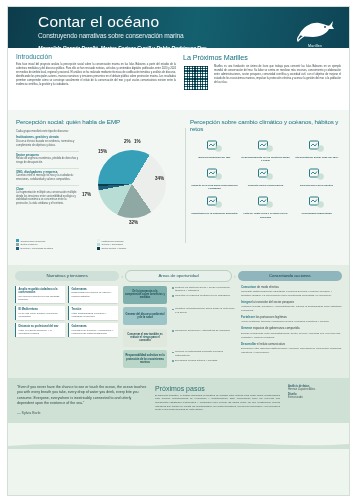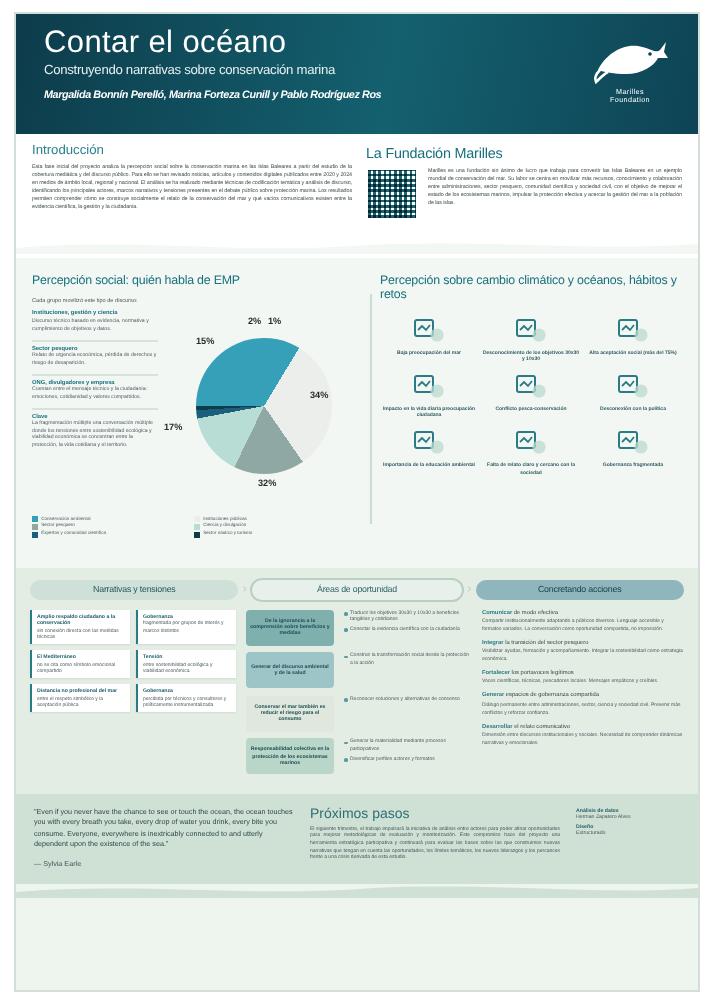--- a/index.html
+++ b/index.html
@@ -19,23 +19,23 @@
     position: relative;
     width: 343px; height: 490px;
     background: #eef4ee;
     overflow: hidden;
     border: 1px solid #d3dfd6;
   }
 
   
   .header {
     position: relative;
-    height: 60px;
+    height: 41px;
     background: linear-gradient(100deg, #0d3c4b 0%, #14606f 55%, #0e4455 100%);
-    padding: 7px 10px 0 14px;
+    padding: 7px 10px 0 30px;
     overflow: hidden;
   }
   .title {
     color: #ffffff;
     font-size: 15.5px;
     font-weight: 400;
     letter-spacing: 0.2px;
     line-height: 1.05;
   }
   .subtitle {
@@ -236,21 +236,21 @@
       </div>
     </div>
   </div>
 
   <div class="band-intro">
     <div class="col-left-intro">
       <div class="h-teal-sub">Introducción</div>
       <div class="body-txt">Esta fase inicial del proyecto analiza la percepción social sobre la conservación marina en las Islas Baleares a partir del estudio de la cobertura mediática y del discurso público. Para ello se han revisado noticias, artículos y contenidos digitales publicados entre 2020 y 2024 en medios de ámbito local, regional y nacional. El análisis se ha realizado mediante técnicas de codificación temática y análisis de discurso, identificando los principales actores, marcos narrativos y tensiones presentes en el debate público sobre protección marina. Los resultados permiten comprender cómo se construye socialmente el relato de la conservación del mar y qué vacíos comunicativos existen entre la evidencia científica, la gestión y la ciudadanía.</div>
     </div>
     <div class="col-right-intro">
-      <div class="h-teal">La Fundación Marilles</div>
+      <div class="h-teal">La Próximos Marilles</div>
       <div class="qr-row">
         <div class="qr"></div>
         <div class="body-txt">Marilles es una fundación sin ánimo de lucro que trabaja para convertir las Islas Baleares en un ejemplo mundial de conservación del mar. Su labor se centra en movilizar más recursos, conocimiento y colaboración entre administraciones, sector pesquero, comunidad científica y sociedad civil, con el objetivo de mejorar el estado de los ecosistemas marinos, impulsar la protección efectiva y acercar la gestión del mar a la población de las islas.</div>
       </div>
     </div>
   </div>
 
   <svg class="wave" style="top:112px;height:8px" viewBox="0 0 343 8" preserveAspectRatio="none">
     <path d="M0,5 C60,0 110,8 170,4 C230,0 290,7 343,3 L343,8 L0,8 Z" fill="#f2f7f3"></path>
   </svg>

